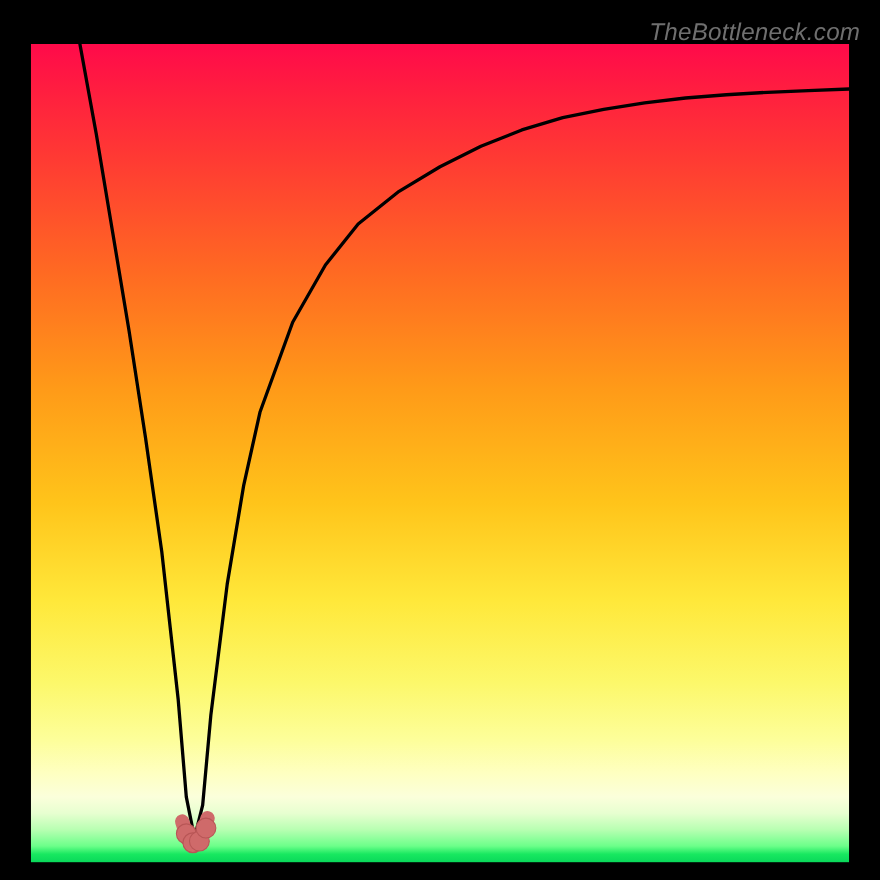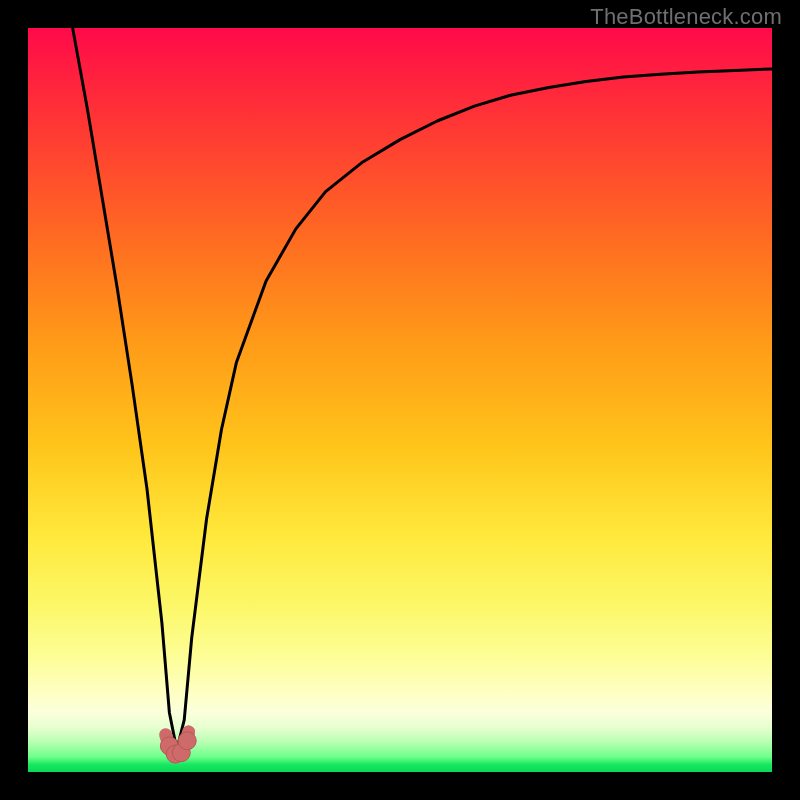--- a/index.html
+++ b/index.html
@@ -6,24 +6,25 @@
     margin: 0;
     padding: 0;
     width: 800px;
     height: 800px;
     overflow: hidden;
     background: #000;
     font-family: Arial, Helvetica, sans-serif;
   }
   .frame {
     position: absolute;
-    left: 0; top: 0;
+    left: 0; top: 12px;
     width: 800px;
     height: 633px;
     background: #000;
+    font-style: italic;
   }
   .plot {
     position: absolute;
     left: 28px;
     top: 28px;
     width: 744px;
     height: 744px;
     overflow: hidden;
   }
   .gradient {

